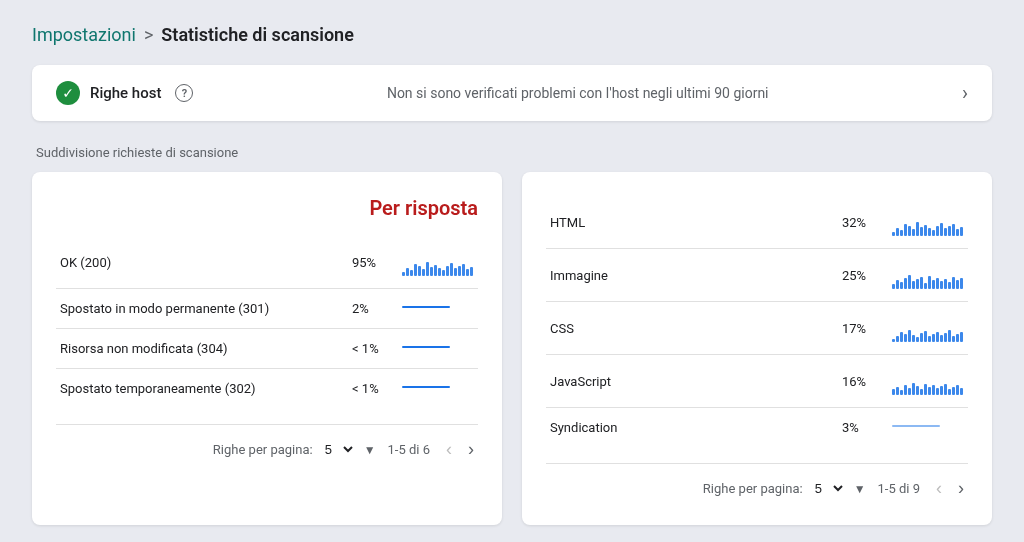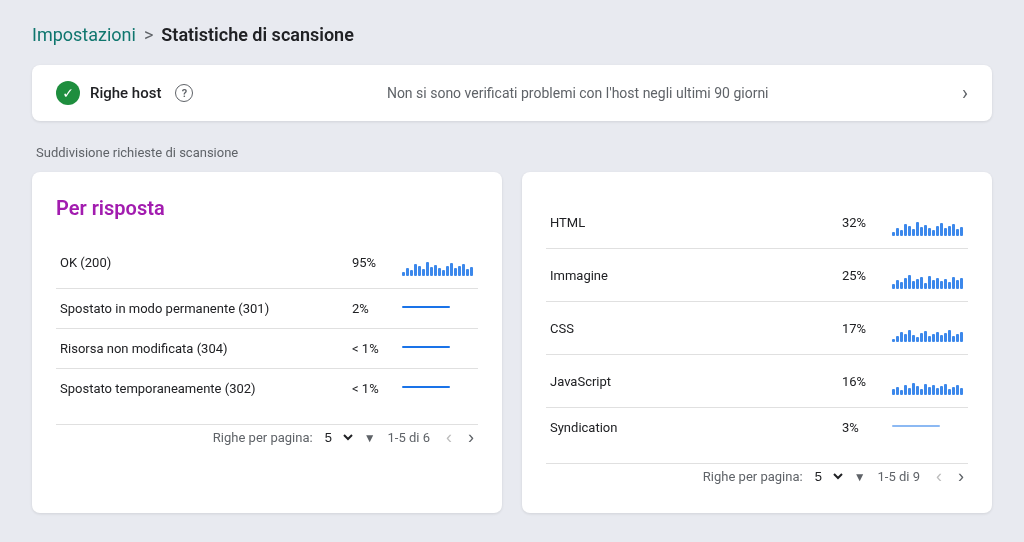--- a/index.html
+++ b/index.html
@@ -106,22 +106,23 @@
     .card {
       background: #fff;
       border-radius: 8px;
       padding: 24px;
       flex: 1;
       box-shadow: 0 1px 3px rgba(0,0,0,0.1);
     }
     .card-title {
       font-size: 20px;
       font-weight: 600;
-      color: #a21caf;
+      color: #b91c1c;
       margin-bottom: 16px;
+      text-align: right;
     }
 
     
     .data-table {
       width: 100%;
       border-collapse: collapse;
     }
     .data-table tr {
       border-top: 1px solid #e0e0e0;
     }
@@ -171,20 +172,21 @@
     
     .pagination-row {
       display: flex;
       align-items: center;
       justify-content: flex-end;
       gap: 8px;
       margin-top: 16px;
       color: #5f6368;
       font-size: 13px;
       border-top: 1px solid #e0e0e0;
+      padding-top: 12px;
     }
     .pagination-label {
       color: #5f6368;
     }
     .pagination-select {
       border: none;
       background: transparent;
       font-size: 13px;
       color: #202124;
       cursor: pointer;

